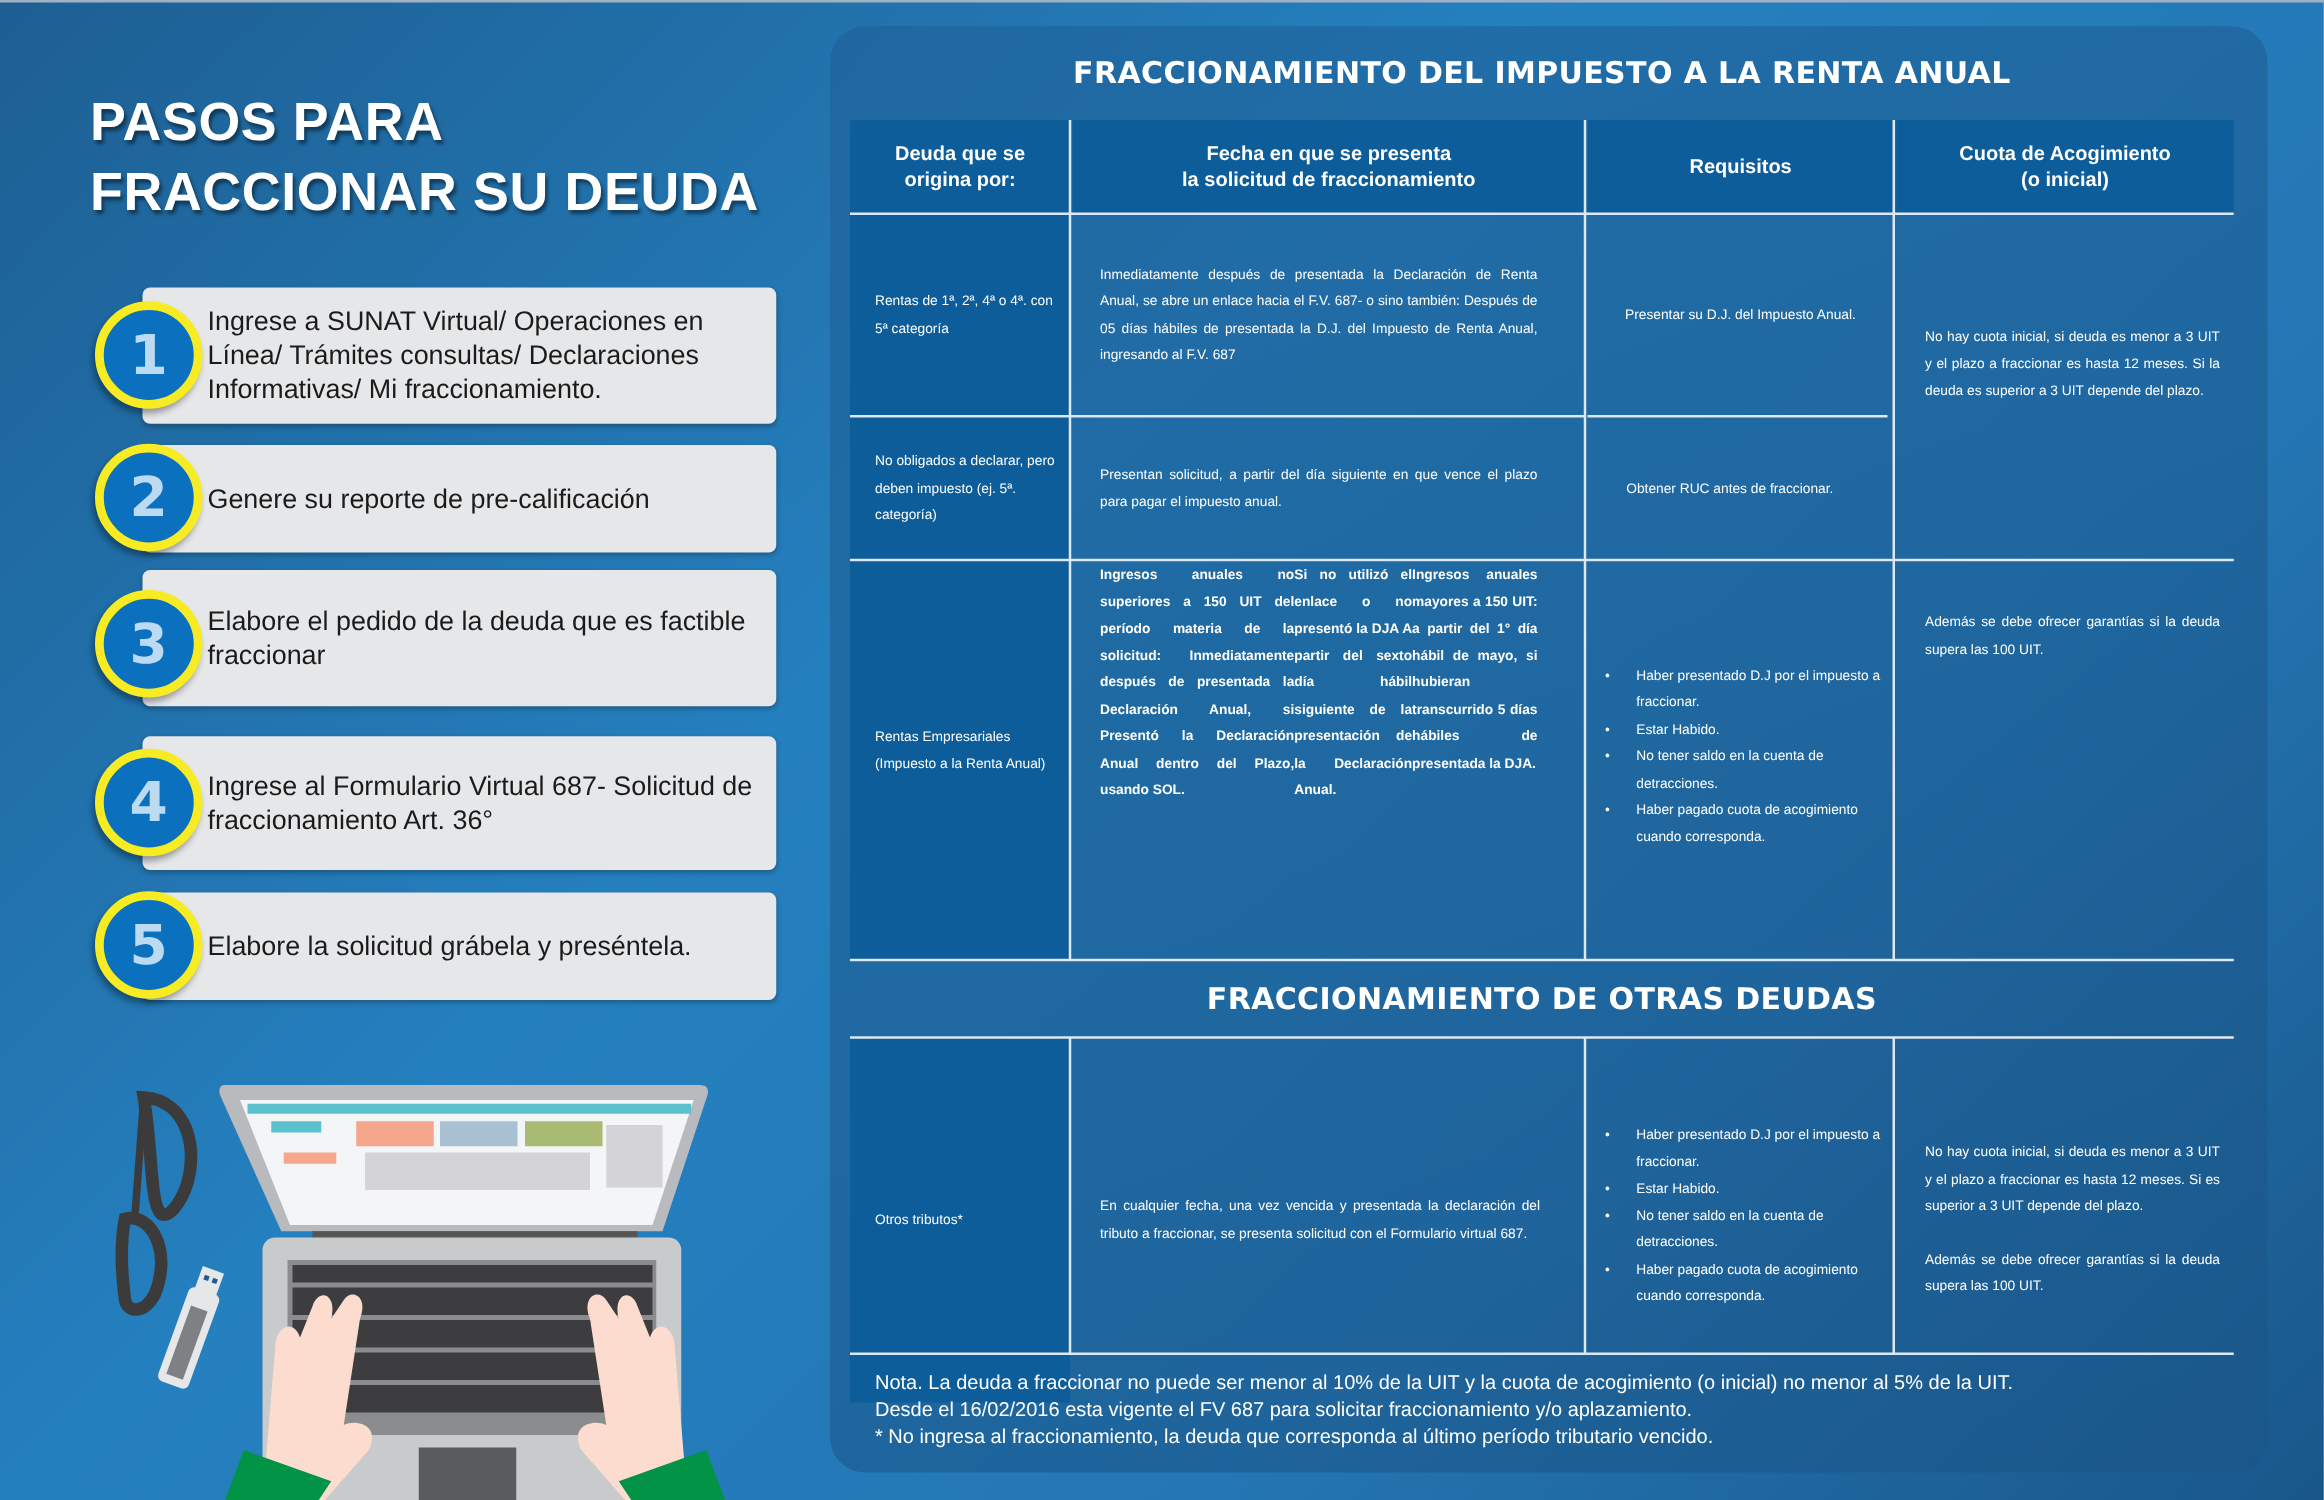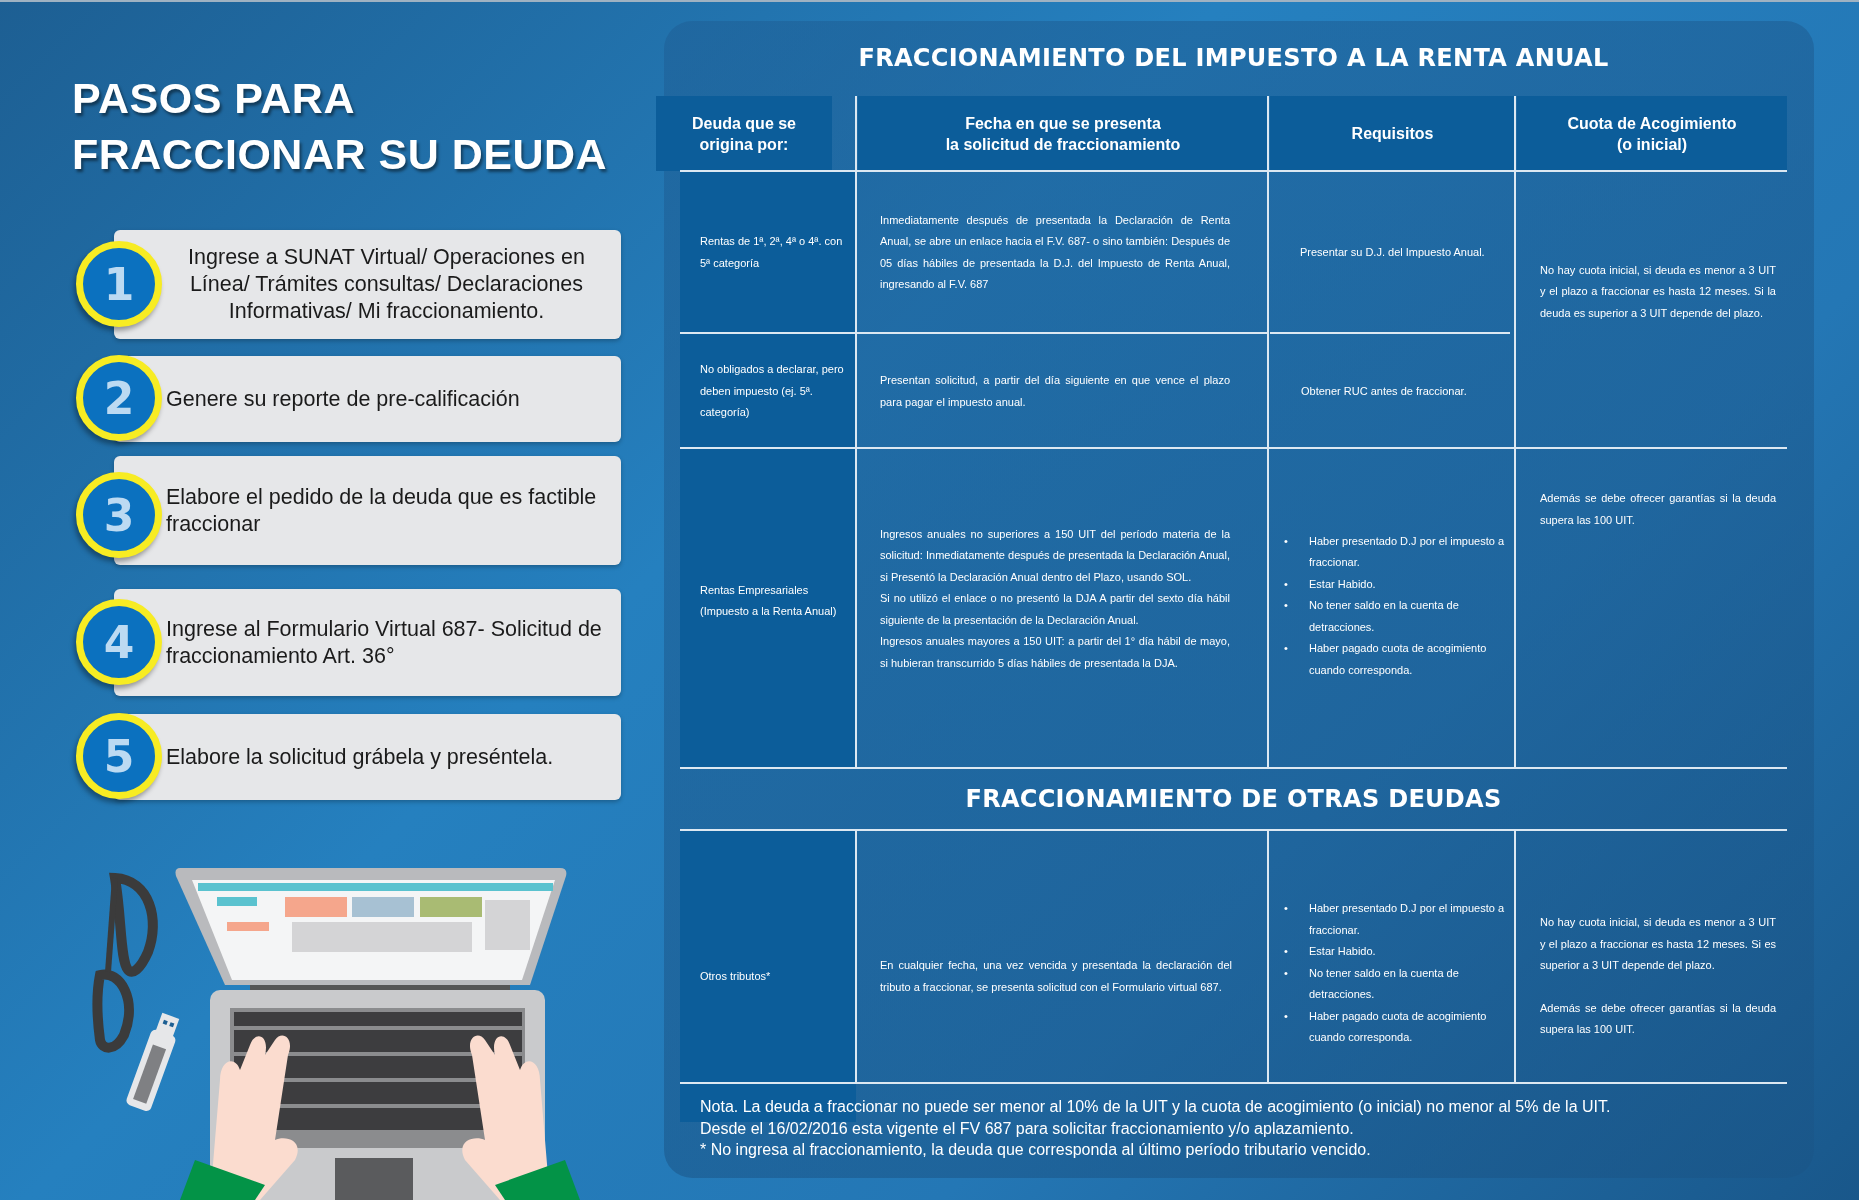--- a/index.html
+++ b/index.html
@@ -71,21 +71,21 @@
 </head>
 <body>
 
 <div class="topline"></div>
 
 <div class="main-title">
   <div>PASOS PARA</div>
   <div>FRACCIONAR SU DEUDA</div>
 </div>
 
-<div class="step" style="top:230px;height:109px;text-align:center;">
+<div class="step" style="top:230px;height:109px;">
   <span>Ingrese a SUNAT Virtual/ Operaciones en Línea/ Trámites consultas/ Declaraciones Informativas/ Mi fraccionamiento.</span>
 </div>
 <div class="step-num" style="left:76px;top:241px;">
   <span>1</span>
 </div>
 
 <div class="step" style="top:356px;height:86px;align-items:center;">
   <span>Genere su reporte de pre-calificación</span>
 </div>
 <div class="step-num" style="left:76px;top:355px;">
@@ -163,21 +163,21 @@
   <g>
     <path d="M135 320 L205 345 L195 360 L120 360 Z" fill="#039347"></path>
     <path d="M505 320 L435 345 L445 360 L520 360 Z" fill="#039347"></path>
   </g>
 </svg>
 
 <div class="panel"></div>
 
 <div class="section-title" style="top:44px;">FRACCIONAMIENTO DEL IMPUESTO A LA RENTA ANUAL</div>
 
-<div class="cell hdr" style="left:656px;top:96px;width:176px;height:75px;padding:16px 20px;">Deuda que se origina por:</div>
+<div class="cell hdr" style="left:680px;top:96px;width:176px;height:75px;padding:16px 20px;">Deuda que se origina por:</div>
 <div class="cell hdr" style="left:858px;top:96px;width:410px;height:75px;flex-direction:column;">
   <span>Fecha en que se presenta</span>
   <span>la solicitud de fraccionamiento</span>
 </div>
 <div class="cell hdr" style="left:1270px;top:96px;width:245px;height:75px;">Requisitos</div>
 <div class="cell hdr" style="left:1517px;top:96px;width:270px;height:75px;padding:0 50px;">Cuota de Acogimiento (o inicial)</div>
 
 <div class="cell dark" style="left:680px;top:172px;width:176px;height:596px;"></div>
 <div class="cell dark" style="left:680px;top:831px;width:176px;height:291px;"></div>
 
@@ -185,21 +185,21 @@
 <div class="cell just" style="left:880px;top:172px;width:350px;height:161px;">Inmediatamente después de presentada la Declaración de Renta Anual, se abre un enlace hacia el F.V. 687- o sino también: Después de 05 días hábiles de presentada la D.J. del Impuesto de Renta Anual, ingresando al F.V. 687</div>
 <div class="cell" style="left:1300px;top:172px;width:200px;height:161px;">Presentar su D.J. del Impuesto Anual.</div>
 
 <div class="cell" style="left:700px;top:335px;width:150px;height:113px;">No obligados a declarar, pero deben impuesto (ej. 5ª. categoría)</div>
 <div class="cell just" style="left:880px;top:335px;width:350px;height:113px;">Presentan solicitud, a partir del día siguiente en que vence el plazo para pagar el impuesto anual.</div>
 <div class="cell" style="left:1301px;top:335px;width:175px;height:113px;">Obtener RUC antes de fraccionar.</div>
 
 <div class="cell just" style="left:1540px;top:172px;width:236px;height:240px;">No hay cuota inicial, si deuda es menor a 3 UIT y el plazo a fraccionar es hasta 12 meses. Si la deuda es superior a 3 UIT depende del plazo.</div>
 
 <div class="cell" style="left:700px;top:466px;width:150px;height:270px;">Rentas Empresariales (Impuesto a la Renta Anual)</div>
-<div class="cell just" style="left:880px;top:450px;width:350px;height:298px;flex-direction:column;justify-content:center;align-items:stretch;">
+<div class="cell just" style="left:880px;top:450px;width:350px;height:298px;flex-direction:row;justify-content:center;align-items:stretch;font-weight:bold;">
   <p>Ingresos anuales no superiores a 150 UIT del período materia de la solicitud: Inmediatamente después de presentada la Declaración Anual, si Presentó la Declaración Anual dentro del Plazo, usando SOL.</p>
   <p>Si no utilizó el enlace o no presentó la DJA A partir del sexto día hábil siguiente de la presentación de la Declaración Anual.</p>
   <p>Ingresos anuales mayores a 150 UIT: a partir del 1° día hábil de mayo, si hubieran transcurrido 5 días hábiles de presentada la DJA.</p>
 </div>
 <div class="cell" style="left:1282px;top:450px;width:230px;height:318px;padding-bottom:6px;">
   <ul class="bullets">
     <li>Haber presentado D.J por el impuesto a fraccionar.</li>
     <li>Estar Habido.</li>
     <li>No tener saldo en la cuenta de detracciones.</li>
     <li>Haber pagado cuota de acogimiento cuando corresponda.</li>

